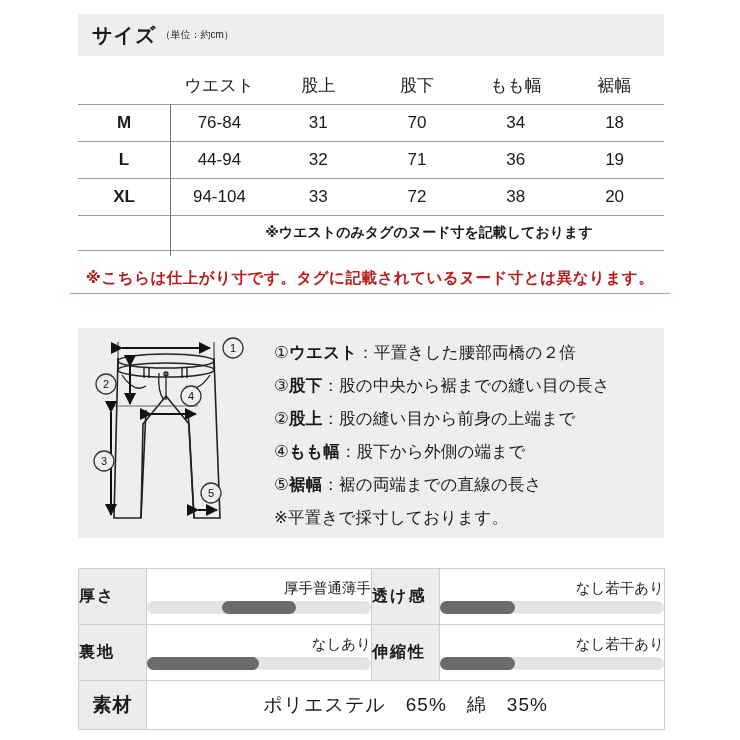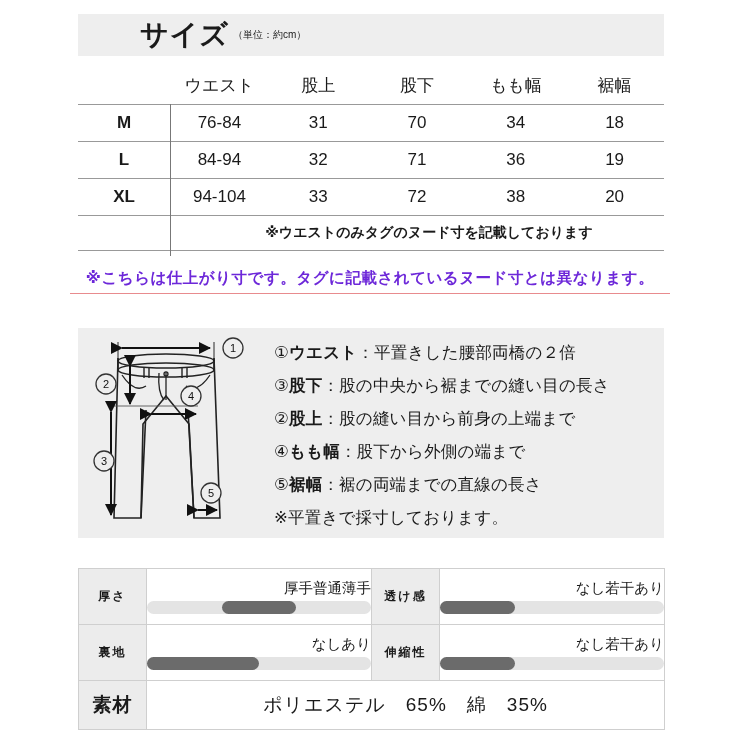--- a/index.html
+++ b/index.html
@@ -27,24 +27,23 @@
     top: 14px;
     width: 586px;
     height: 42px;
     background: #eeeeee;
     display: flex;
     align-items: center;
     padding-left: 14px;
     box-sizing: border-box;
   }
   .title-main {
-    font-size: 28px;
+    font-size: 20px;
     font-weight: bold;
     letter-spacing: 1px;
-    margin-left: 48px;
   }
   .title-unit {
     font-size: 10px;
     margin-left: 4px;
     letter-spacing: 0px;
   }
 
   
   .size-table {
     position: absolute;
@@ -97,21 +96,21 @@
     padding-left: 24px;
   }
 
   
   .warn {
     position: absolute;
     left: 70px;
     top: 268px;
     width: 600px;
     text-align: center;
-    color: #6d28d9;
+    color: #b91c1c;
     font-size: 15.5px;
     font-weight: bold;
     letter-spacing: 0.5px;
     padding-bottom: 4px;
     border-bottom: 1px solid #e88b8e;
   }
 
   
   .panel {
     position: absolute;
@@ -153,22 +152,22 @@
     border-collapse: collapse;
     table-layout: fixed;
   }
   .spec-table td {
     border: 1px solid #cfcfcf;
     padding: 0;
     vertical-align: middle;
   }
   .spec-label {
     background: #ececec;
-    text-align: center;
-    font-size: 12px;
+    text-align: left;
+    font-size: 16px;
     font-weight: bold;
     letter-spacing: 2px;
     width: 68px;
     height: 55px;
   }
   .spec-value {
     background: #ffffff;
     height: 55px;
     padding: 0 10px;
   }
@@ -234,21 +233,21 @@
     <tr class="data-row">
       <td class="sizecell">M</td>
       <td>76-84</td>
       <td>31</td>
       <td>70</td>
       <td>34</td>
       <td>18</td>
     </tr>
     <tr class="data-row">
       <td class="sizecell">L</td>
-      <td>84-94</td>
+      <td>44-94</td>
       <td>32</td>
       <td>71</td>
       <td>36</td>
       <td>19</td>
     </tr>
     <tr class="data-row">
       <td class="sizecell">XL</td>
       <td>94-104</td>
       <td>33</td>
       <td>72</td>

